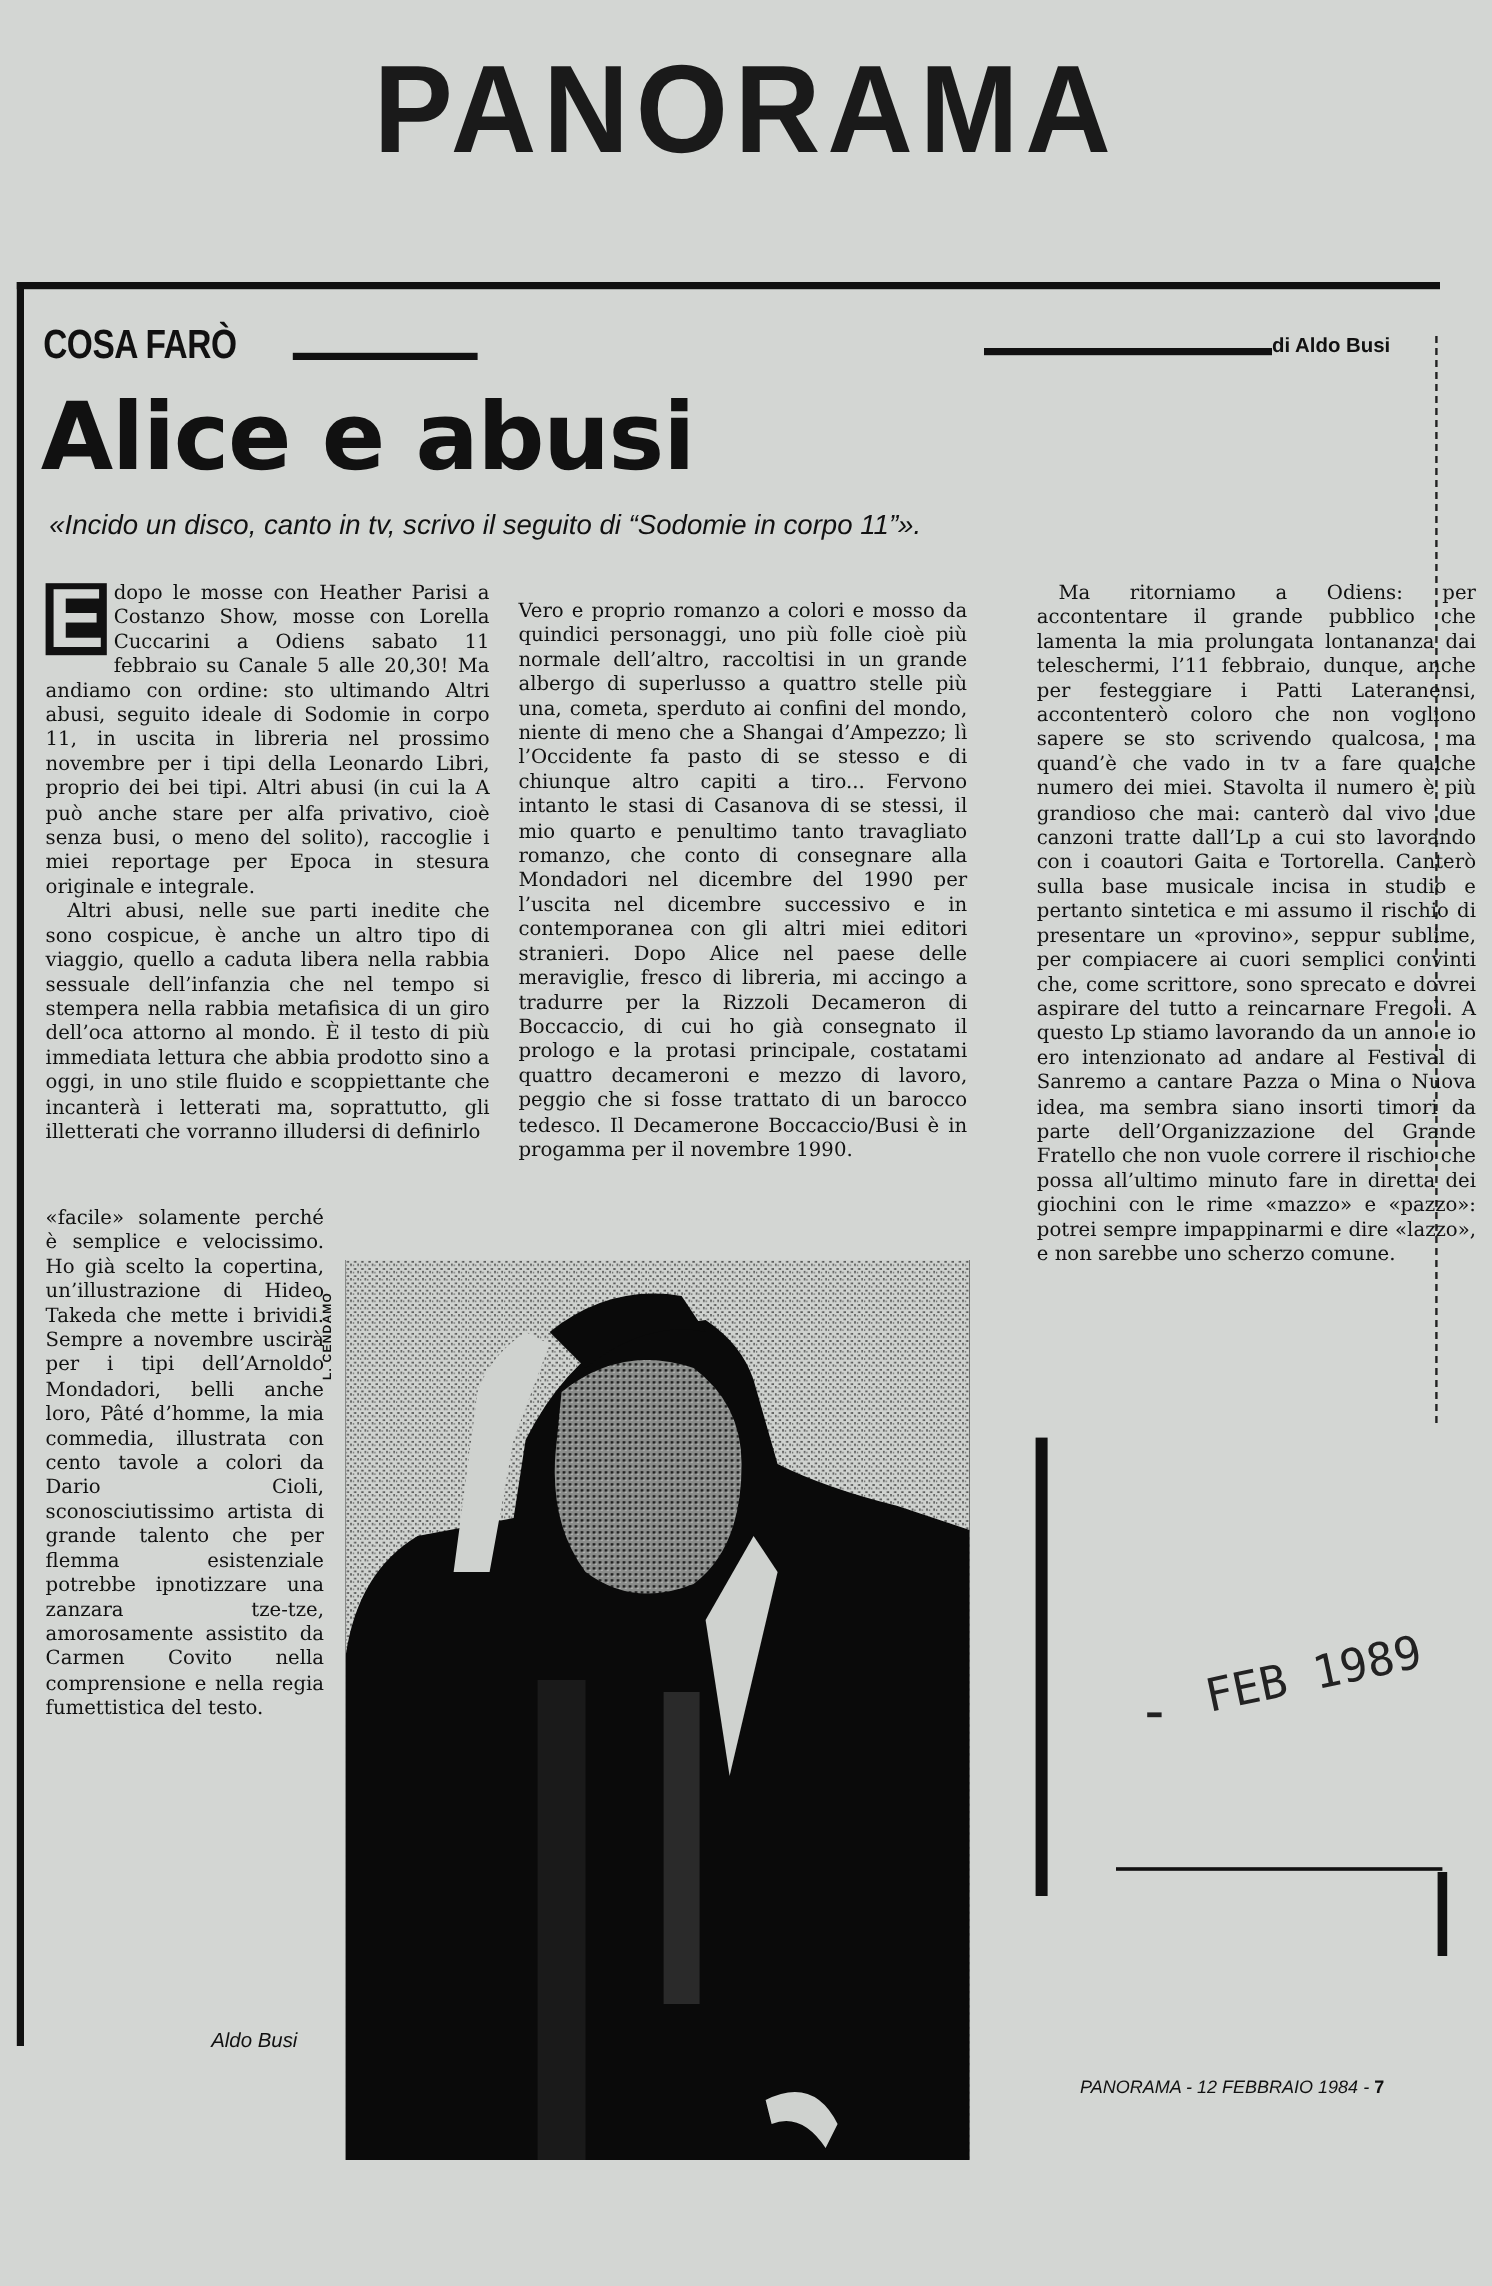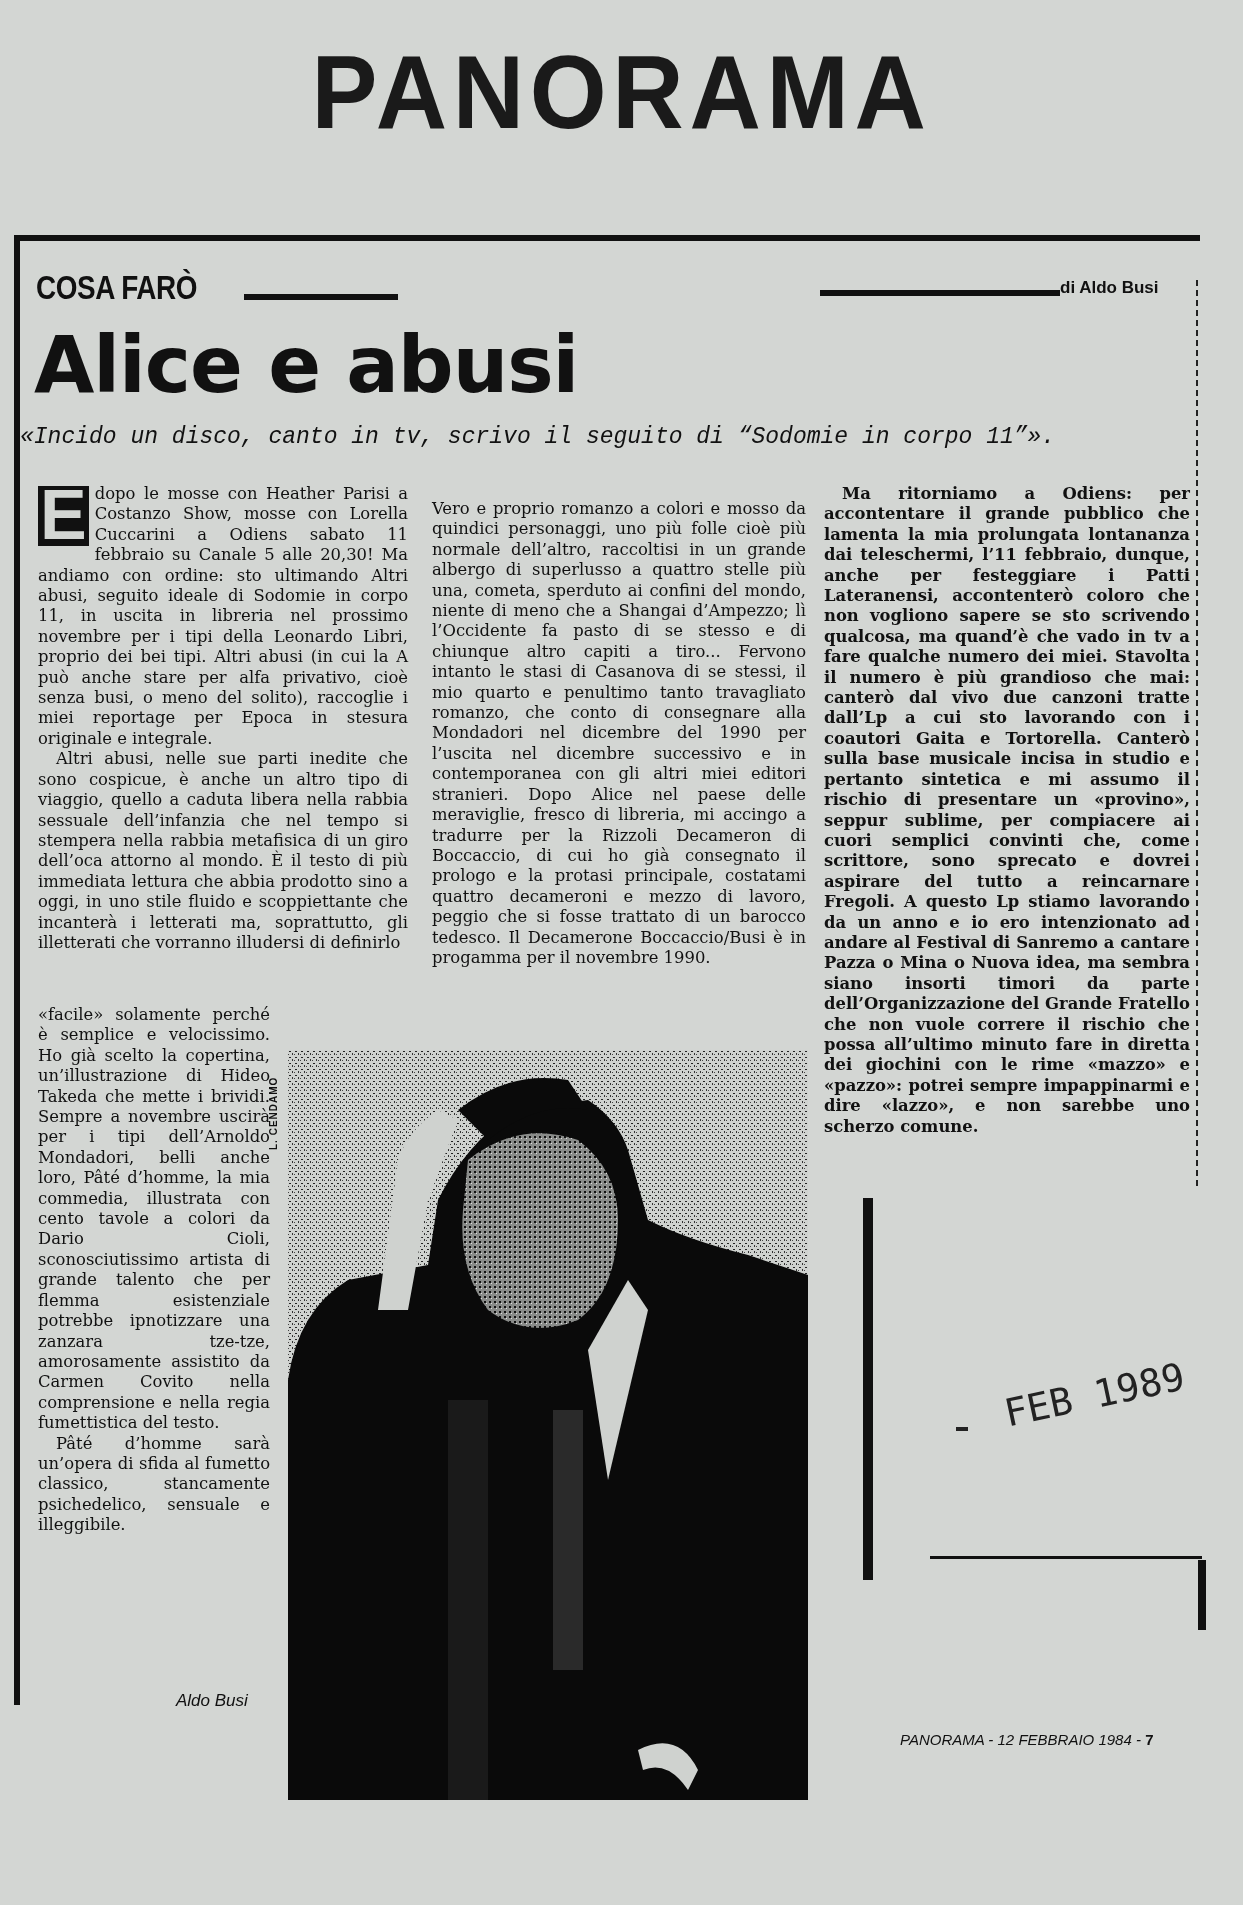--- a/index.html
+++ b/index.html
@@ -29,33 +29,33 @@
   .byline {
     position: absolute; left: 1060px; top: 278px;
     font-family: "Liberation Sans", sans-serif; font-weight: bold; font-size: 17px;
   }
   .headline {
     position: absolute; left: 34px; top: 326px;
     font-family: "DejaVu Sans", sans-serif; font-weight: bold; font-size: 78px;
     letter-spacing: -1px; line-height: 1;
   }
   .standfirst {
-    position: absolute; left: 20px; top: 424px;
-    font-family: Liberation Mono, monospace; font-style: italic; font-size: 23px;
+    position: absolute; left: 41px; top: 424px;
+    font-family: Liberation Sans, sans-serif; font-style: italic; font-size: 23px;
   }
   .col {
     position: absolute; font-size: 16.4px; line-height: 20.4px; text-align: justify;
     hyphens: manual;
   }
   .col p { margin: 0; }
   .col p + p { text-indent: 18px; }
   .col1 { left: 38px; top: 484px; width: 370px; }
   .col1b { left: 38px; top: 1005px; width: 232px; }
   .col2 { left: 432px; top: 484px; width: 374px; margin-top: 15px; }
-  .col3 { left: 824px; top: 484px; width: 366px; font-weight: bold; }
+  .col3 { left: 864px; top: 484px; width: 366px; }
   .dropcap {
     float: left; font-family: "Liberation Sans", sans-serif; font-weight: bold;
     font-size: 70px; line-height: 58px; margin: 2px 6px 0 0; padding: 0 2px;
     background: #111; color: #d3d6d3; height: 60px;
   }
   .col1 p:first-child { text-indent: 0; }
   .signature {
     position: absolute; left: 176px; top: 1680px;
     font-family: "Liberation Sans", sans-serif; font-style: italic; font-size: 17px; margin-top: 11px;
   }
@@ -101,21 +101,20 @@
 <div class="headline">Alice e abusi</div>
 <div class="standfirst">«Incido un disco, canto in tv, scrivo il seguito di “Sodomie in corpo 11”».</div>
 
 <div class="col col1">
   <p><span class="dropcap">E</span><span>dopo le mosse con Heather Parisi a Costanzo Show, mosse con Lorella Cuccarini a Odiens sabato 11 febbraio su Canale 5 alle 20,30! Ma andiamo con ordine: sto ultimando Altri abusi, seguito ideale di Sodomie in corpo 11, in uscita in libreria nel prossimo novembre per i tipi della Leonardo Libri, proprio dei bei tipi. Altri abusi (in cui la A può anche stare per alfa privativo, cioè senza busi, o meno del solito), raccoglie i miei reportage per Epoca in stesura originale e integrale.</span></p>
   <p>Altri abusi, nelle sue parti inedite che sono cospicue, è anche un altro tipo di viaggio, quello a caduta libera nella rabbia sessuale dell’infanzia che nel tempo si stempera nella rabbia metafisica di un giro dell’oca attorno al mondo. È il testo di più immediata lettura che abbia prodotto sino a oggi, in uno stile fluido e scoppiettante che incanterà i letterati ma, soprattutto, gli illetterati che vorranno illudersi di definirlo</p>
 </div>
 
 <div class="col col1b">
   <p style="text-indent:0">«facile» solamente perché è semplice e velocissimo. Ho già scelto la copertina, un’illustrazione di Hideo Takeda che mette i brividi. Sempre a novembre uscirà per i tipi dell’Arnoldo Mondadori, belli anche loro, Pâté d’homme, la mia commedia, illustrata con cento tavole a colori da Dario Cioli, sconosciutissimo artista di grande talento che per flemma esistenziale potrebbe ipnotizzare una zanzara tze-tze, amorosamente assistito da Carmen Covito nella comprensione e nella regia fumettistica del testo.</p>
-  <p>Pâté d’homme sarà un’opera di sfida al fumetto classico, stancamente psichedelico, sensuale e illeggibile.</p>
 </div>
 
 <div class="col col2">
   <p>Vero e proprio romanzo a colori e mosso da quindici personaggi, uno più folle cioè più normale dell’altro, raccoltisi in un grande albergo di superlusso a quattro stelle più una, cometa, sperduto ai confini del mondo, niente di meno che a Shangai d’Ampezzo; lì l’Occidente fa pasto di se stesso e di chiunque altro capiti a tiro... Fervono intanto le stasi di Casanova di se stessi, il mio quarto e penultimo tanto travagliato romanzo, che conto di consegnare alla Mondadori nel dicembre del 1990 per l’uscita nel dicembre successivo e in contemporanea con gli altri miei editori stranieri. Dopo Alice nel paese delle meraviglie, fresco di libreria, mi accingo a tradurre per la Rizzoli Decameron di Boccaccio, di cui ho già consegnato il prologo e la protasi principale, costatami quattro decameroni e mezzo di lavoro, peggio che si fosse trattato di un barocco tedesco. Il Decamerone Boccaccio/Busi è in progamma per il novembre 1990.</p>
 </div>
 
 <div class="col col3">
   <p style="text-indent:18px">Ma ritorniamo a Odiens: per accontentare il grande pubblico che lamenta la mia prolungata lontananza dai teleschermi, l’11 febbraio, dunque, anche per festeggiare i Patti Lateranensi, accontenterò coloro che non vogliono sapere se sto scrivendo qualcosa, ma quand’è che vado in tv a fare qualche numero dei miei. Stavolta il numero è più grandioso che mai: canterò dal vivo due canzoni tratte dall’Lp a cui sto lavorando con i coautori Gaita e Tortorella. Canterò sulla base musicale incisa in studio e pertanto sintetica e mi assumo il rischio di presentare un «provino», seppur sublime, per compiacere ai cuori semplici convinti che, come scrittore, sono sprecato e dovrei aspirare del tutto a reincarnare Fregoli. A questo Lp stiamo lavorando da un anno e io ero intenzionato ad andare al Festival di Sanremo a cantare Pazza o Mina o Nuova idea, ma sembra siano insorti timori da parte dell’Organizzazione del Grande Fratello che non vuole correre il rischio che possa all’ultimo minuto fare in diretta dei giochini con le rime «mazzo» e «pazzo»: potrei sempre impappinarmi e dire «lazzo», e non sarebbe uno scherzo comune.</p>
 </div>
 

